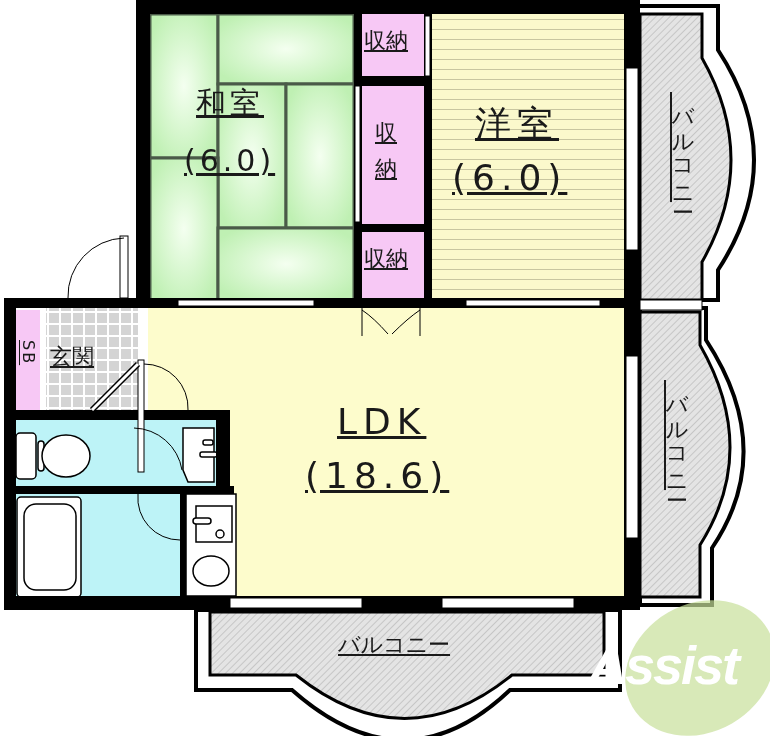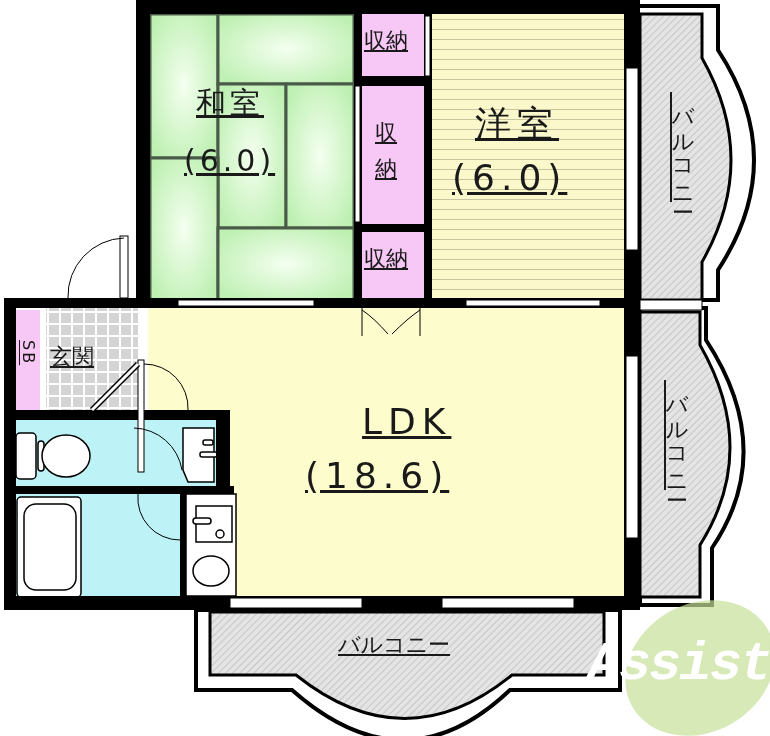--- a/index.html
+++ b/index.html
@@ -5,21 +5,21 @@
   html, body { margin:0; padding:0; background:#ffffff; }
   body { width:770px; height:736px; position:relative; overflow:hidden;
          font-family:"DejaVu Sans","Liberation Sans",sans-serif; }
   #plan { position:absolute; left:0; top:0; width:770px; height:736px; }
   .lbl { position:absolute; color:#1a1a1a; text-align:center; white-space:nowrap; line-height:1;text-decoration:underline; }
   .room-big { font-size:36px; letter-spacing:6px; }
   .room-mid { font-size:30px; letter-spacing:4px; }
   .small { font-size:22px; }
   .vert { writing-mode:vertical-rl; letter-spacing:2px; }
   .logo { position:absolute; left:588px; top:634px; font-size:54px; font-weight:bold;
-          font-style:italic; color:#ffffff; letter-spacing:-2px; font-family:Liberation Mono, monospace; }
+          font-style:italic; color:#ffffff; letter-spacing:-2px; font-family:Liberation Sans, sans-serif; }
 </style>
 </head>
 <body>
 
 <svg id="plan" viewBox="0 0 770 736" xmlns="http://www.w3.org/2000/svg">
   <defs>
     <pattern id="hatch" width="5" height="5" patternUnits="userSpaceOnUse" patternTransform="rotate(45)">
       <rect width="5" height="5" fill="#e4e4e4"></rect>
       <line x1="0" y1="0" x2="0" y2="5" stroke="#a8a8a8" stroke-width="1"></line>
     </pattern>
@@ -144,21 +144,21 @@
     <line x1="92" y1="410" x2="138" y2="364" stroke="#fff" stroke-width="3"></line>
   </g>
 </svg>
 
 <div class="lbl room-mid" style="left:196px;top:88px;">和室</div>
 <div class="lbl room-mid" style="left:184px;top:146px;">(6.0)</div>
 
 <div class="lbl room-big" style="left:475px;top:106px;">洋室</div>
 <div class="lbl room-big" style="left:452px;top:160px;">(6.0)</div>
 
-<div class="lbl room-big" style="left:362px;top:404px;">LDK</div>
+<div class="lbl room-big" style="left:337px;top:404px;">LDK</div>
 <div class="lbl room-big" style="left:305px;top:458px;">(18.6)</div>
 
 <div class="lbl small" style="left:364px;top:30px;">収納</div>
 <div class="lbl small" style="left:375px;top:122px;">収</div>
 <div class="lbl small" style="left:375px;top:158px;">納</div>
 <div class="lbl small" style="left:364px;top:248px;">収納</div>
 
 <div class="lbl small" style="left:50px;top:346px;">玄関</div>
 <div class="lbl vert" style="left:20px;top:340px;font-size:16px;">SB</div>
 

